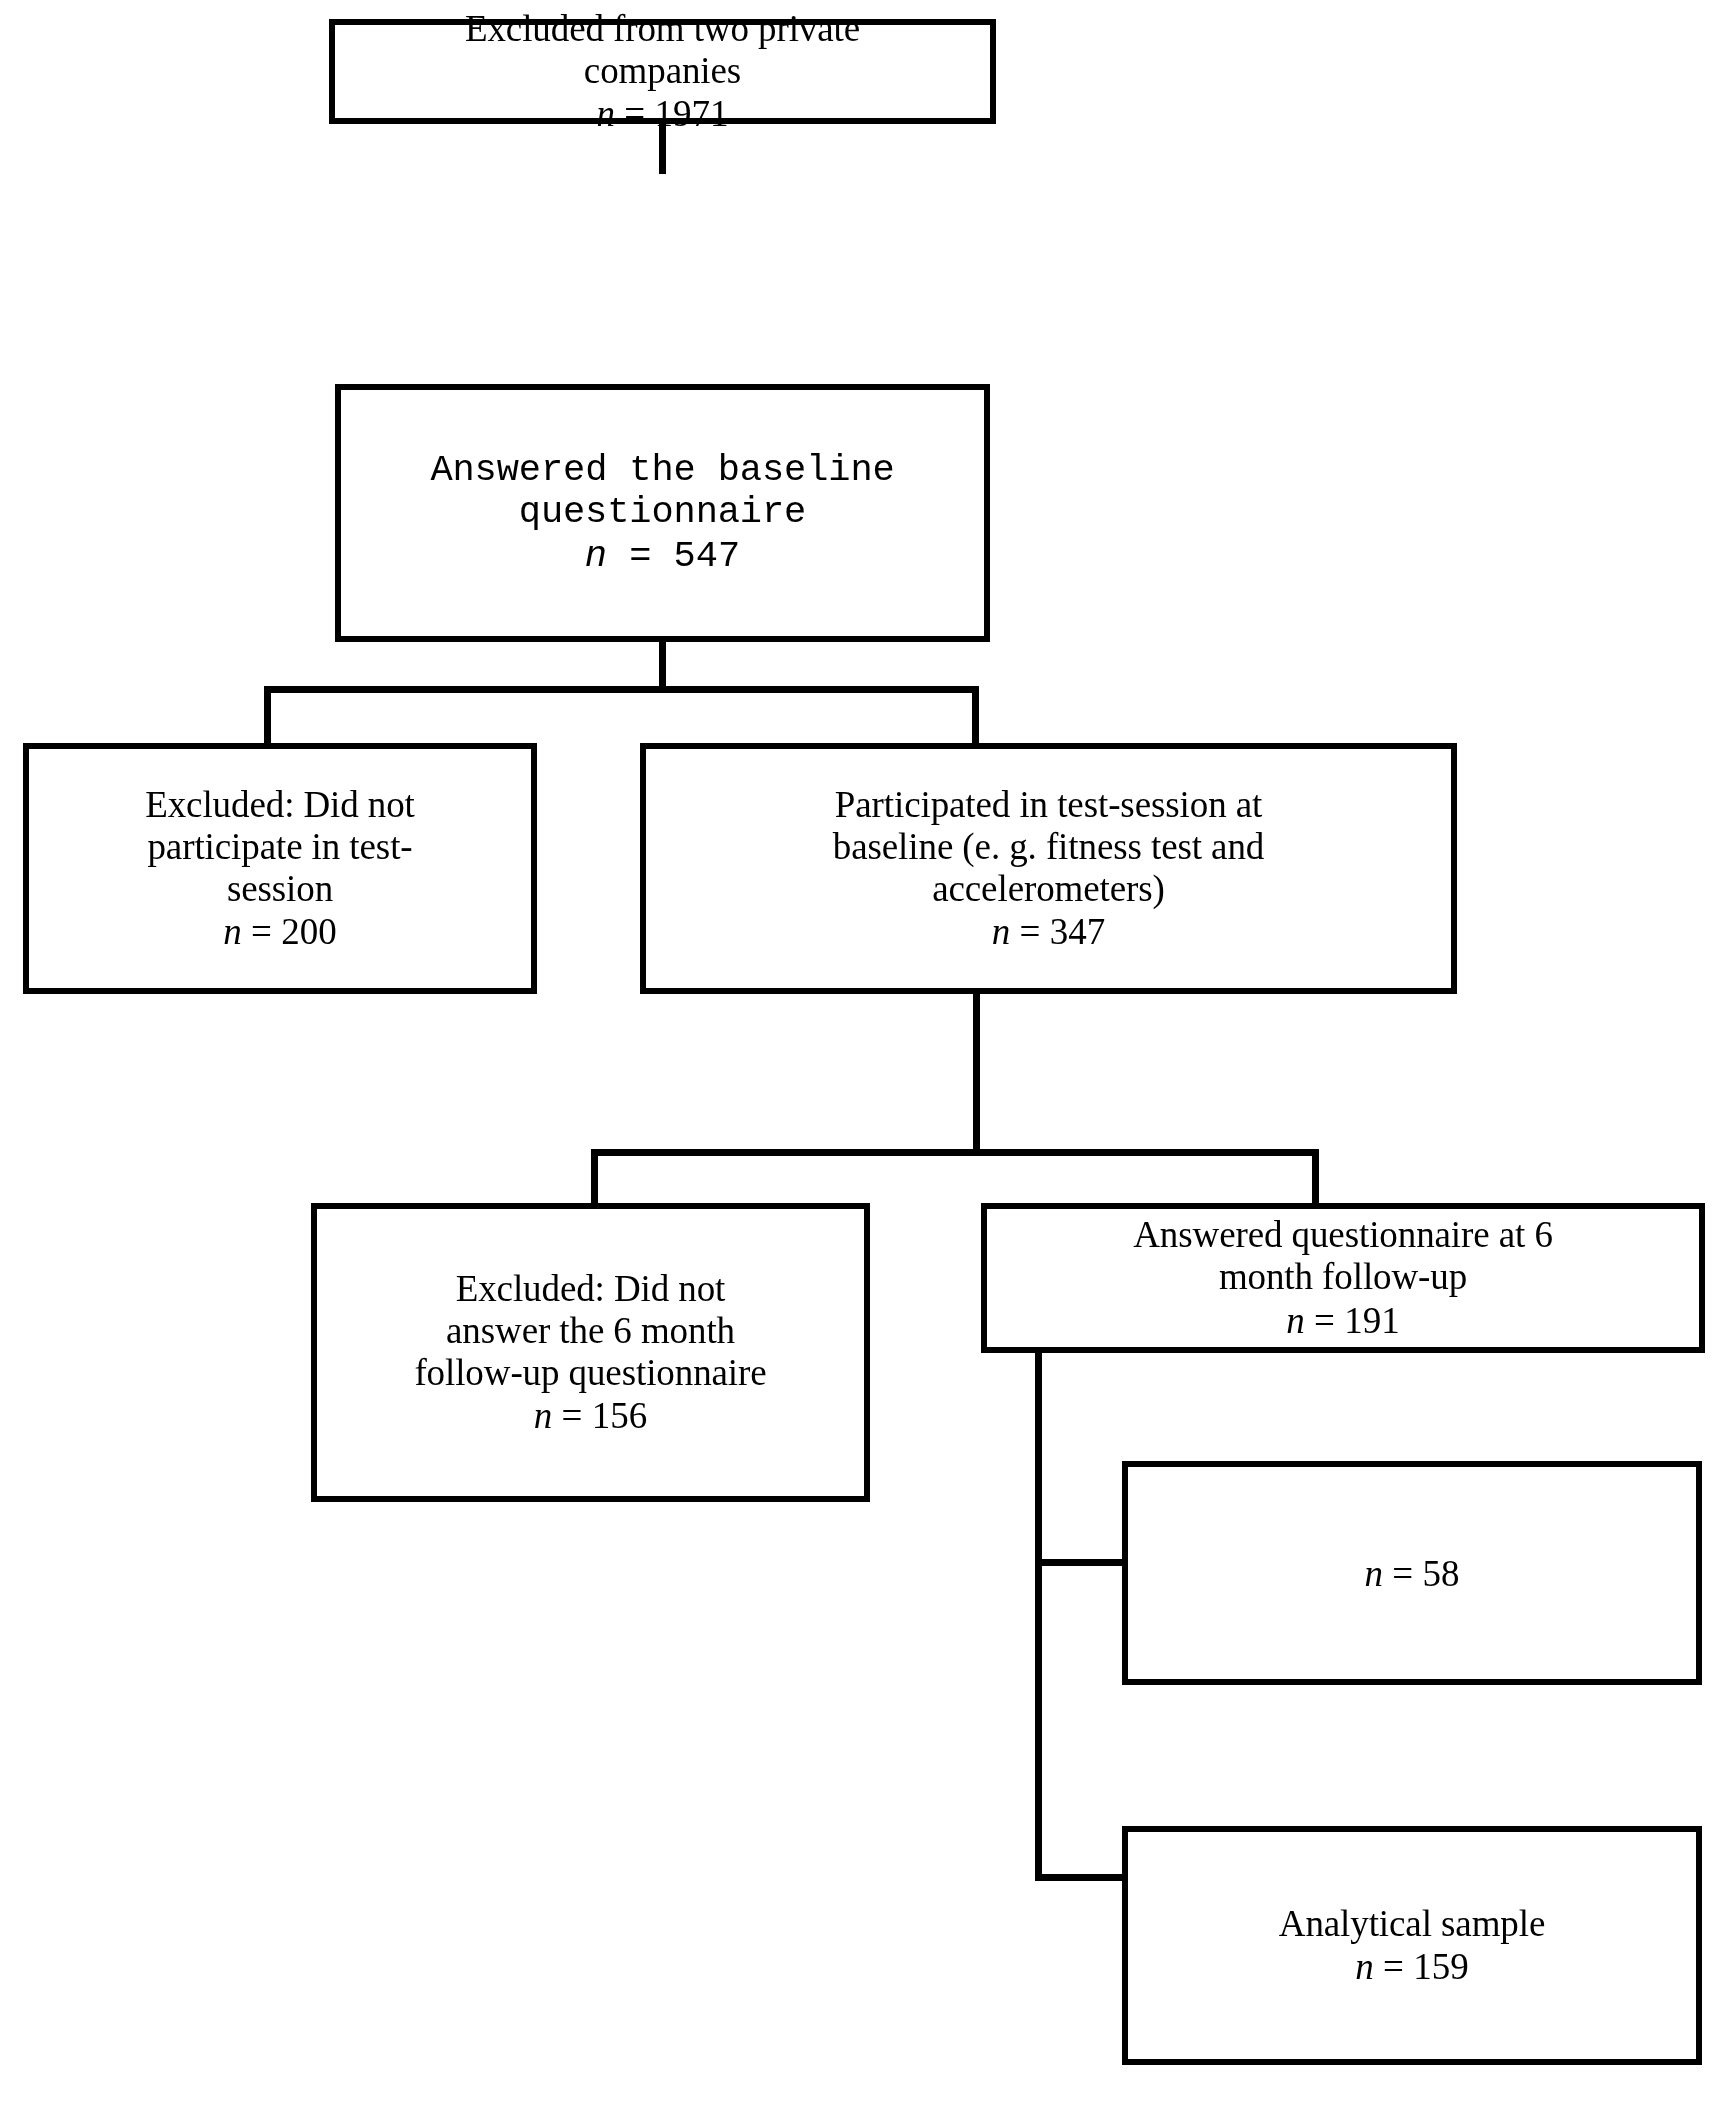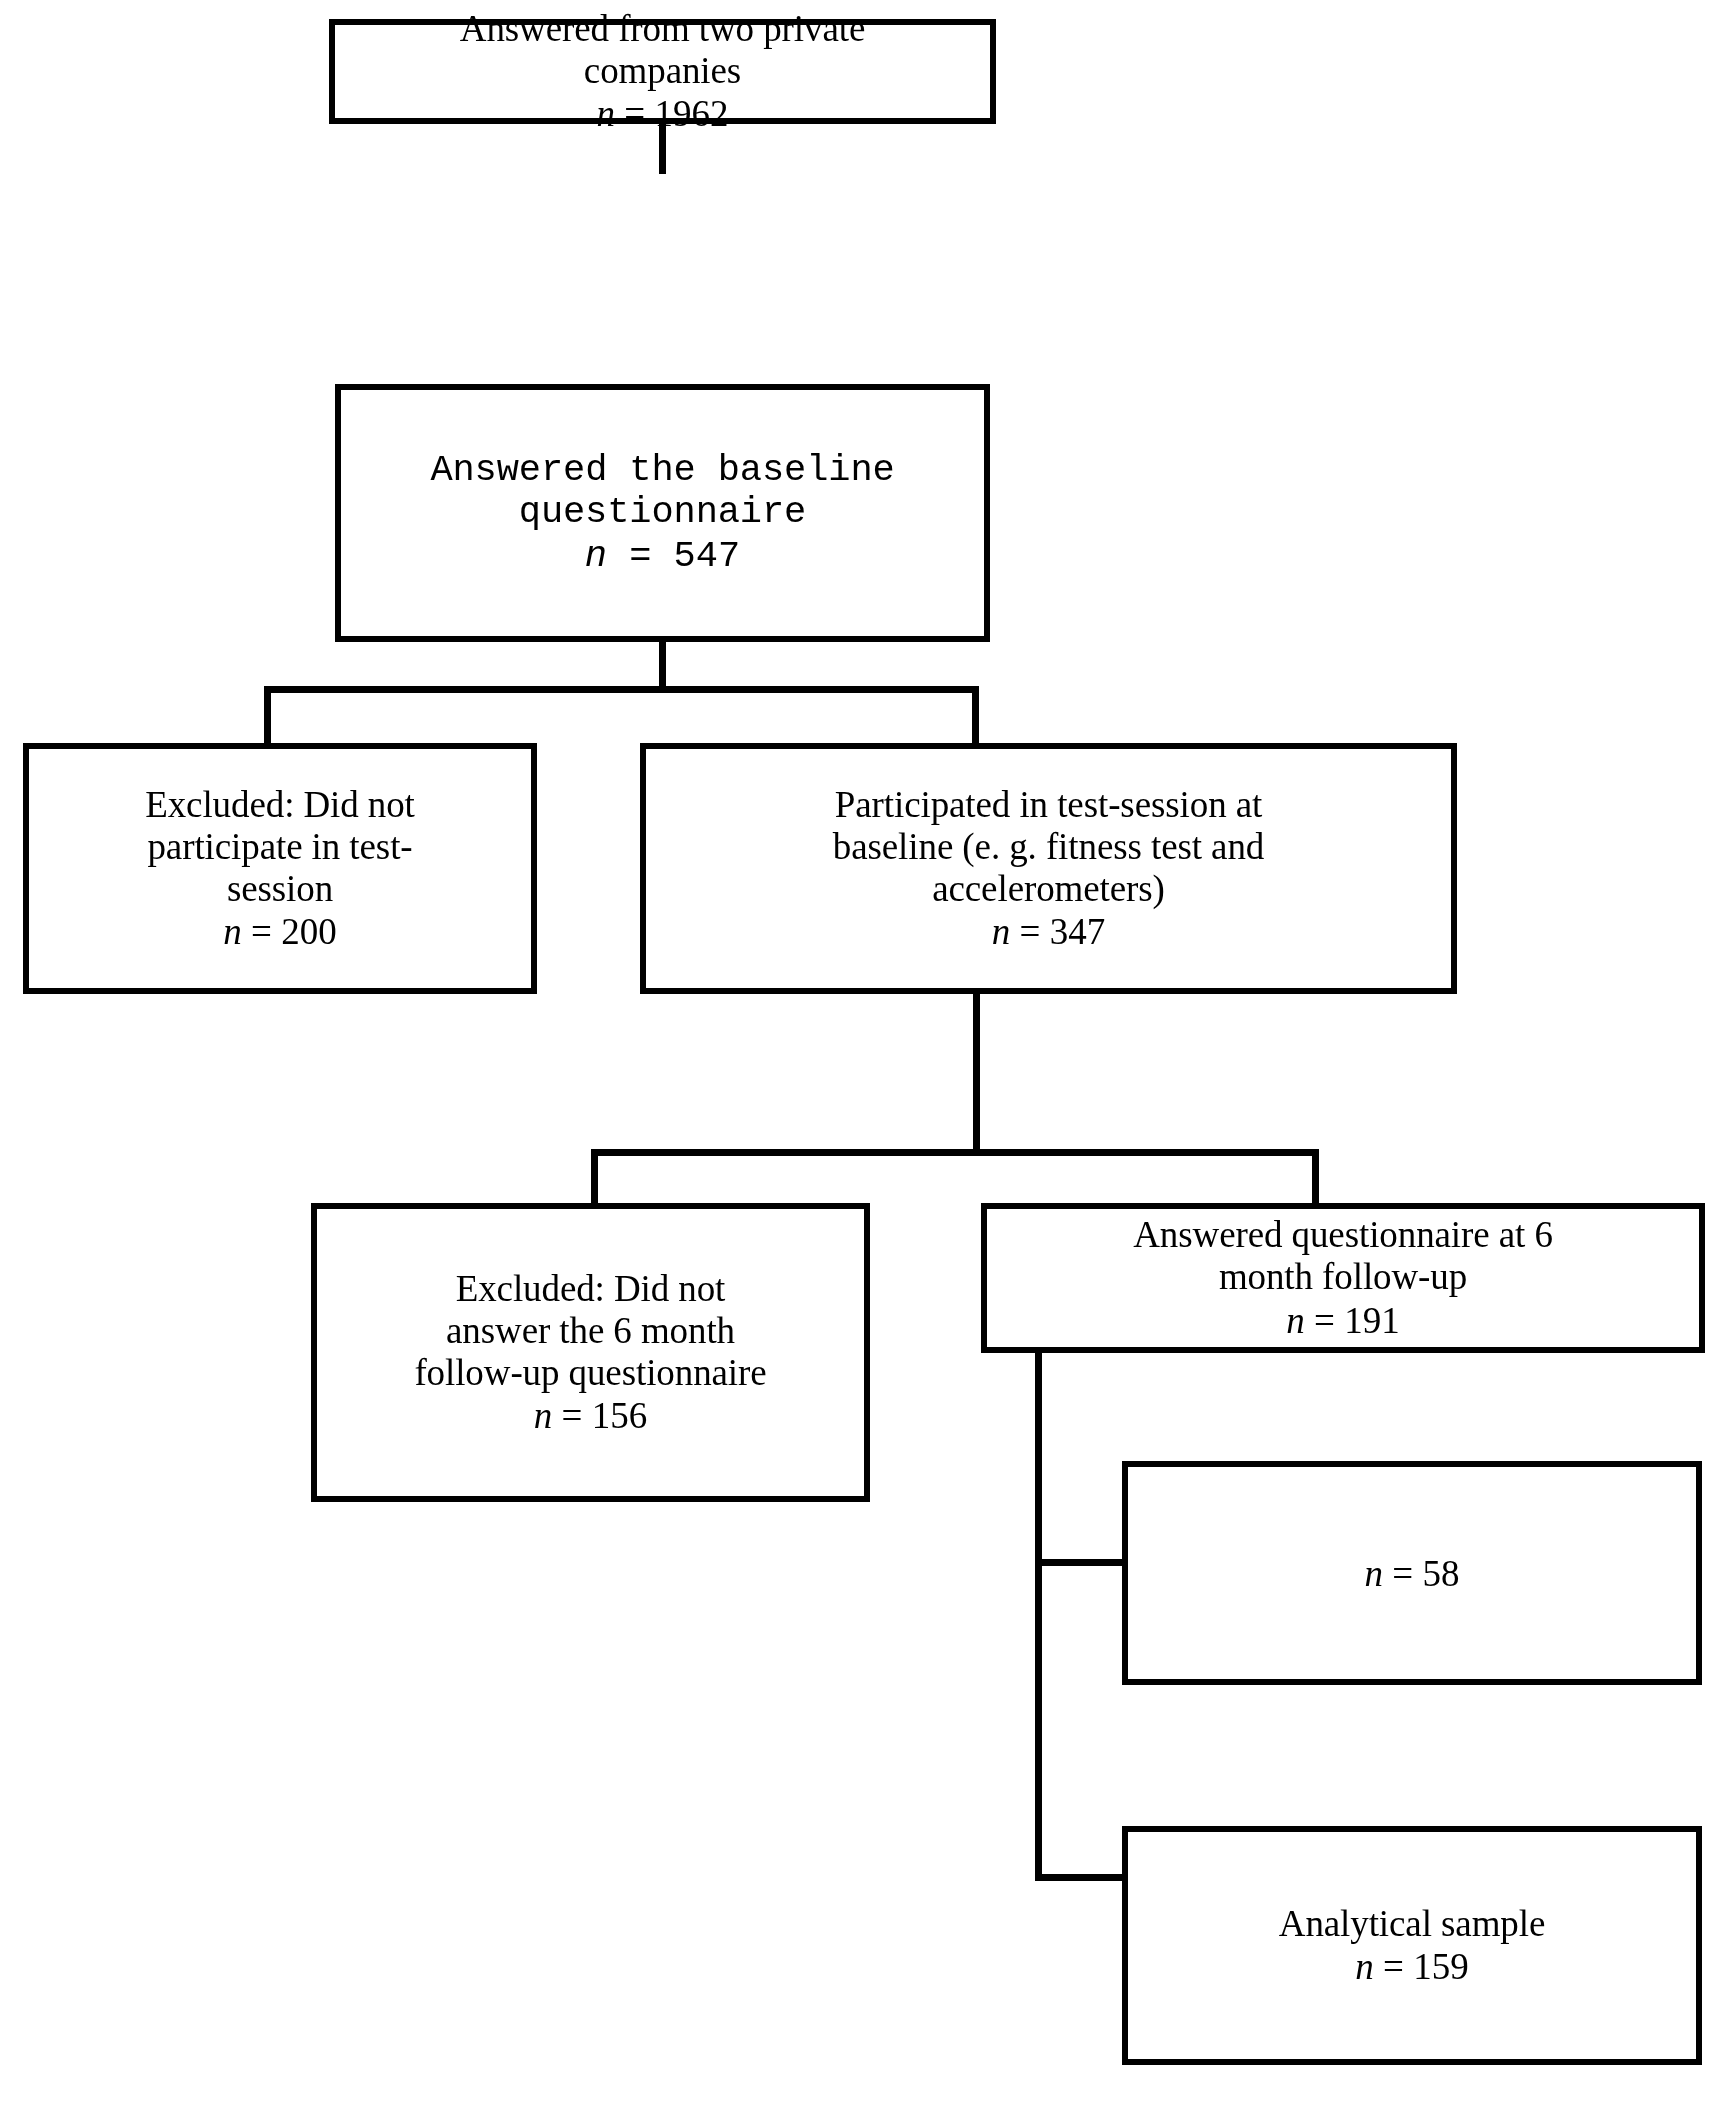--- a/index.html
+++ b/index.html
@@ -72,24 +72,24 @@
 
   <div class="connector" style="left:1312px; top:1149px; width:6.6px; height:57px;"></div>
 
   <div class="connector" style="left:1035px; top:1346px; width:6.6px; height:535px;"></div>
 
   <div class="connector" style="left:1035px; top:1559px; width:90px; height:6.6px;"></div>
 
   <div class="connector" style="left:1035px; top:1874px; width:90px; height:6.6px;"></div>
 
   <div class="node-box" style="left:329px; top:19px; width:667px; height:105px;">
-    <div class="node-text">Answered from two private
+    <div class="node-text">Excluded from two private
 companies</div>
     <div class="node-n">
-      <span class="ital">n</span><span> = </span><span>1962</span>
+      <span class="ital">n</span><span> = </span><span>1971</span>
     </div>
   </div>
 
   <div class="node-box" style="left:335px; top:384px; width:655px; height:258px;font-family:Liberation Mono, monospace;">
     <div class="node-text">Answered the baseline
 questionnaire</div>
     <div class="node-n">
       <span class="ital">n</span><span> = </span><span>547</span>
     </div>
   </div>

